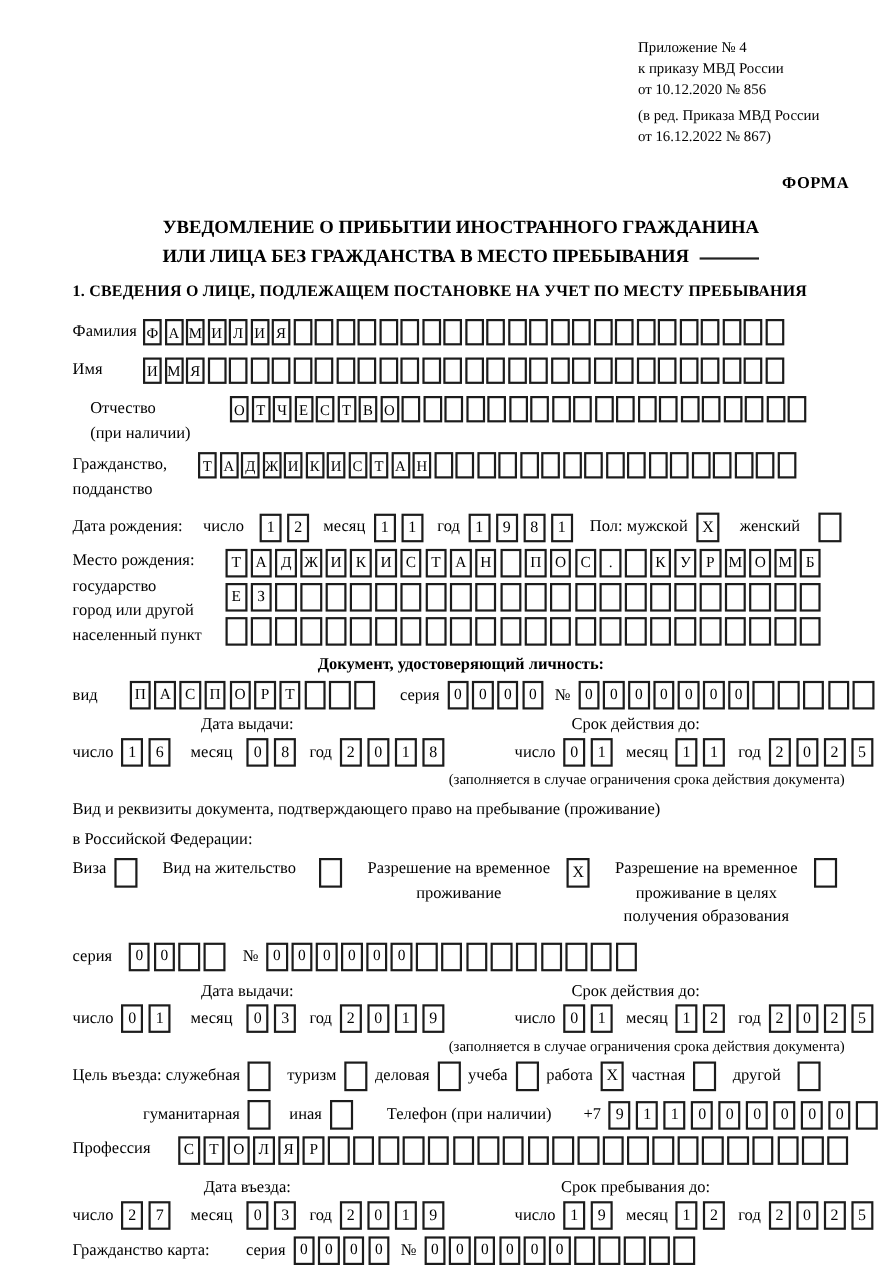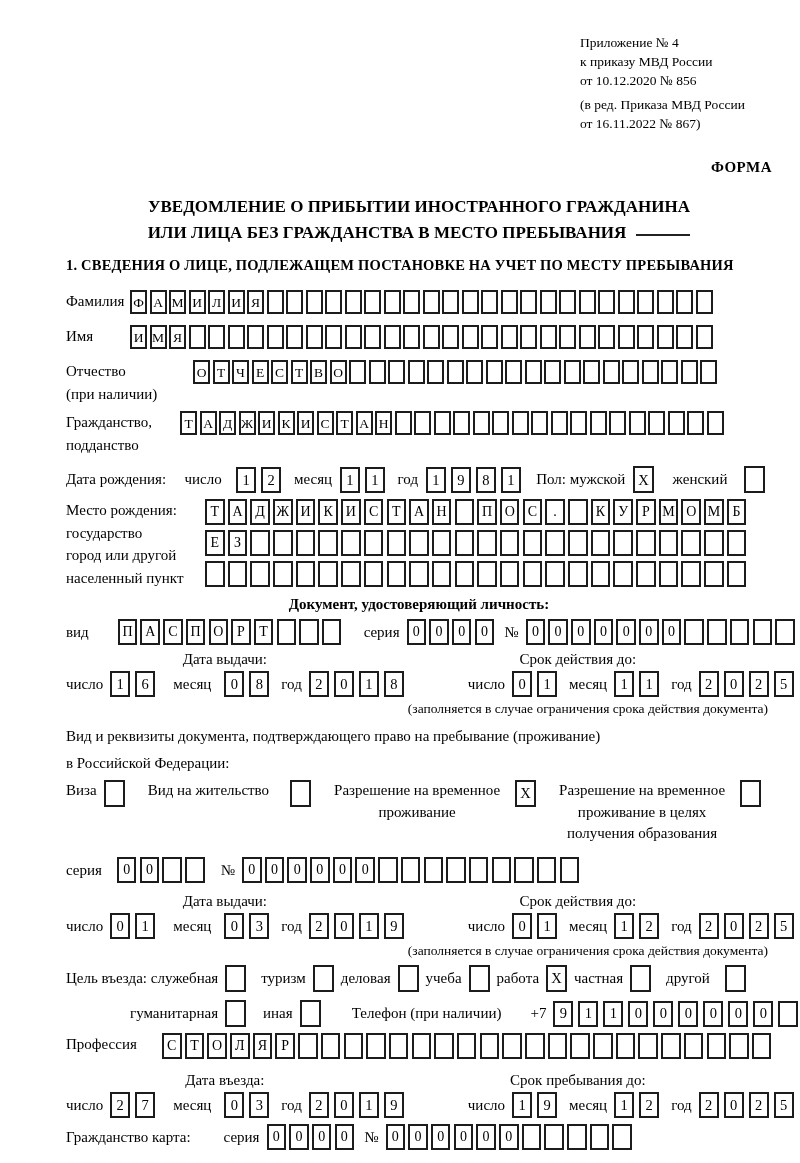--- a/index.html
+++ b/index.html
@@ -48,21 +48,21 @@
 <body>
 
 <div class="page">
 
   <div class="note">
     <div>Приложение № 4</div>
     <div>к приказу МВД России</div>
     <div>от 10.12.2020 № 856</div>
     <div class="sub">
       <div>(в ред. Приказа МВД России</div>
-      <div>от 16.11.2022 № 867)</div>
+      <div>от 16.12.2022 № 867)</div>
     </div>
   </div>
 
   <div class="forma">ФОРМА</div>
 
   <div class="title">
     <div>УВЕДОМЛЕНИЕ О ПРИБЫТИИ ИНОСТРАННОГО ГРАЖДАНИНА</div>
     <div><span>ИЛИ ЛИЦА БЕЗ ГРАЖДАНСТВА В МЕСТО ПРЕБЫВАНИЯ</span><span class="uline"></span></div>
   </div>
 
@@ -144,21 +144,21 @@
               <span class="cell"></span>
               <span class="cell"></span>
               <span class="cell"></span>
               <span class="cell"></span>
               <span class="cell"></span>
               <span class="cell"></span>
             </span>
           </div>
         </div>
       </div>
-      <div class="row" style="margin-top: 6px;">
+      <div class="row" style="margin-top: 6px; margin-left: 16px;">
         <div class="lbl" style="width: 127px;">
           <div>Отчество</div>
           <div>(при наличии)</div>
         </div>
         <div class="rows">
           <div class="cellrow">
             <span class="cells" style="display: flex;">
               <span class="cell">О</span>
               <span class="cell">Т</span>
               <span class="cell">Ч</span>

